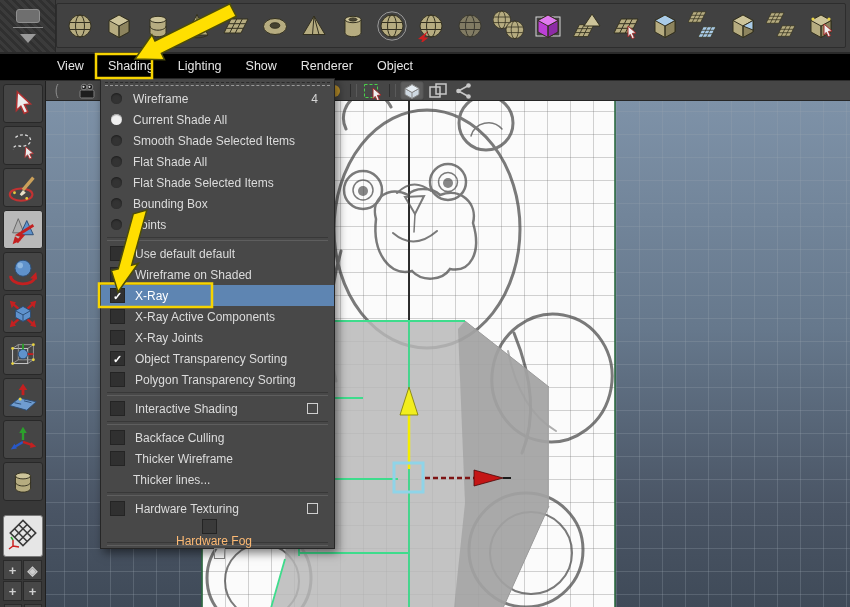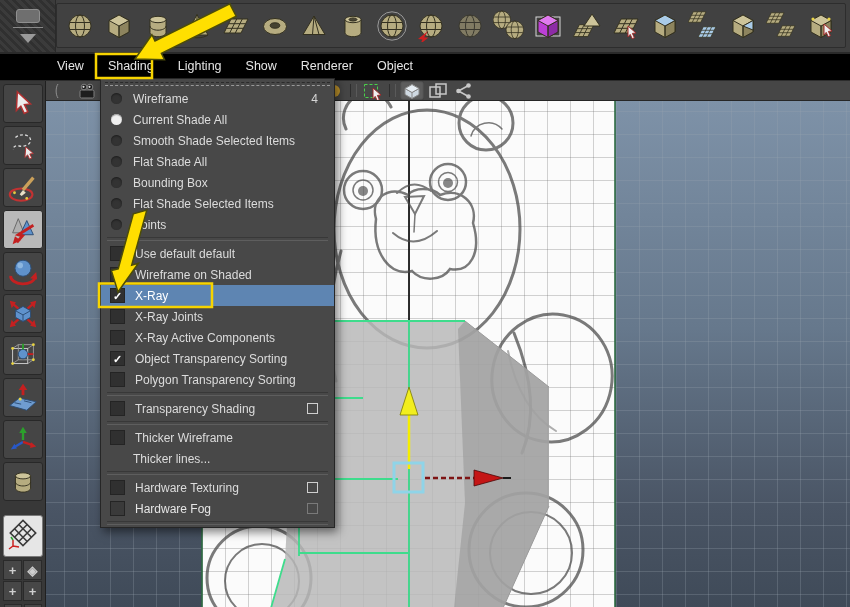--- a/index.html
+++ b/index.html
@@ -42,21 +42,21 @@
   .pt-icon.active{background:#5d5d5d;box-shadow:inset 0 0 2px #222;}
   .pt-sep{width:5px;height:13px;border-left:1px solid #2e2e2e;border-right:1px solid #5a5a5a;margin:0 2px;flex:none;}
   .viewport{position:relative;flex:1;background:#4a5565;}
   
   .dropdown{position:absolute;left:100px;top:78px;width:233px;background:#484848;
       border:1px solid #262626;box-shadow:3px 4px 9px rgba(0,0,0,.5);z-index:20;}
   .tear{height:8px;margin:1px 2px 0 2px;display:flex;align-items:center;padding:0 2px;}
   .tear-dash{width:100%;height:2px;border-top:1px dashed #2a2a2a;border-bottom:1px dashed #989898;}
   .menu-item{display:flex;align-items:center;height:21px;padding:0 16px 0 9px;color:#dcdcdc;font-size:12px;white-space:nowrap;}
   .menu-item.hl{background:#5e85b2;color:#fff;}
-  .menu-item.dis{color:#e5e5e5;}
+  .menu-item.dis{color:#fdba74;flex-direction:column;}
   .mk{width:13px;height:13px;margin-right:10px;flex:none;display:flex;align-items:center;justify-content:center;}
   .mk.rad{width:11px;height:11px;margin:0 11px 0 1px;border-radius:50%;background:#333;box-shadow:inset 0 1px 2px #1d1d1d;}
   .mk.rad.on{background:#f0f0f0;box-shadow:inset 0 1px 1px #999;}
   .mk.chk{background:#303030;border:1px solid #242424;color:#fff;font-size:11px;font-weight:bold;line-height:12px;}
   .dis .mk.chk{background:#3a3a3a;}
   .lbl{flex:1;}
   .hk{margin-left:10px;color:#d6d6d6;}
   .ob{width:9px;height:9px;border:1px solid #cfcfcf;margin-left:10px;flex:none;}
   .dis .ob{border-color:#7a7a7a;}
   .menu-sep{height:2px;margin:2px 6px;border-top:1px solid #383838;border-bottom:1px solid #5e5e5e;}
@@ -580,66 +580,70 @@
         <div class="menu-item">
           <span class="mk rad"></span>
           <span class="lbl">Smooth Shade Selected Items</span>
         </div>
         <div class="menu-item">
           <span class="mk rad"></span>
           <span class="lbl">Flat Shade All</span>
         </div>
         <div class="menu-item">
           <span class="mk rad"></span>
+          <span class="lbl">Flat Shade Selected Items</span>
+        </div>
+        <div class="menu-item">
+          <span class="mk rad"></span>
           <span class="lbl">Bounding Box</span>
-        </div>
-        <div class="menu-item">
-          <span class="mk rad"></span>
-          <span class="lbl">Flat Shade Selected Items</span>
         </div>
         <div class="menu-item">
           <span class="mk rad"></span>
           <span class="lbl">Points</span>
         </div>
         <div class="menu-sep"></div>
         <div class="menu-item">
           <span class="mk chk"></span>
           <span class="lbl">Use default default</span>
         </div>
         <div class="menu-item">
           <span class="mk chk"></span>
           <span class="lbl">Wireframe on Shaded</span>
         </div>
         <div class="menu-item hl">
           <span class="mk chk on">✓</span>
           <span class="lbl">X-Ray</span>
         </div>
         <div class="menu-item">
           <span class="mk chk"></span>
+          <span class="lbl">X-Ray Active Components</span>
+        </div>
+        <div class="menu-item">
+          <span class="mk chk"></span>
           <span class="lbl">X-Ray Joints</span>
-        </div>
-        <div class="menu-item">
-          <span class="mk chk"></span>
-          <span class="lbl">X-Ray Active Components</span>
         </div>
         <div class="menu-item">
           <span class="mk chk on">✓</span>
           <span class="lbl">Object Transparency Sorting</span>
         </div>
         <div class="menu-item">
           <span class="mk chk"></span>
           <span class="lbl">Polygon Transparency Sorting</span>
         </div>
         <div class="menu-sep"></div>
         <div class="menu-item">
           <span class="mk chk"></span>
-          <span class="lbl">Transparency Shading</span>
+          <span class="lbl">Interactive Shading</span>
           <span class="ob"></span>
         </div>
         <div class="menu-sep"></div>
+        <div class="menu-item">
+          <span class="mk chk"></span>
+          <span class="lbl">Backface Culling</span>
+        </div>
         <div class="menu-item">
           <span class="mk chk"></span>
           <span class="lbl">Thicker Wireframe</span>
         </div>
         <div class="menu-item">
           <span class="mk"></span>
           <span class="lbl">Thicker lines...</span>
         </div>
         <div class="menu-sep"></div>
         <div class="menu-item">

